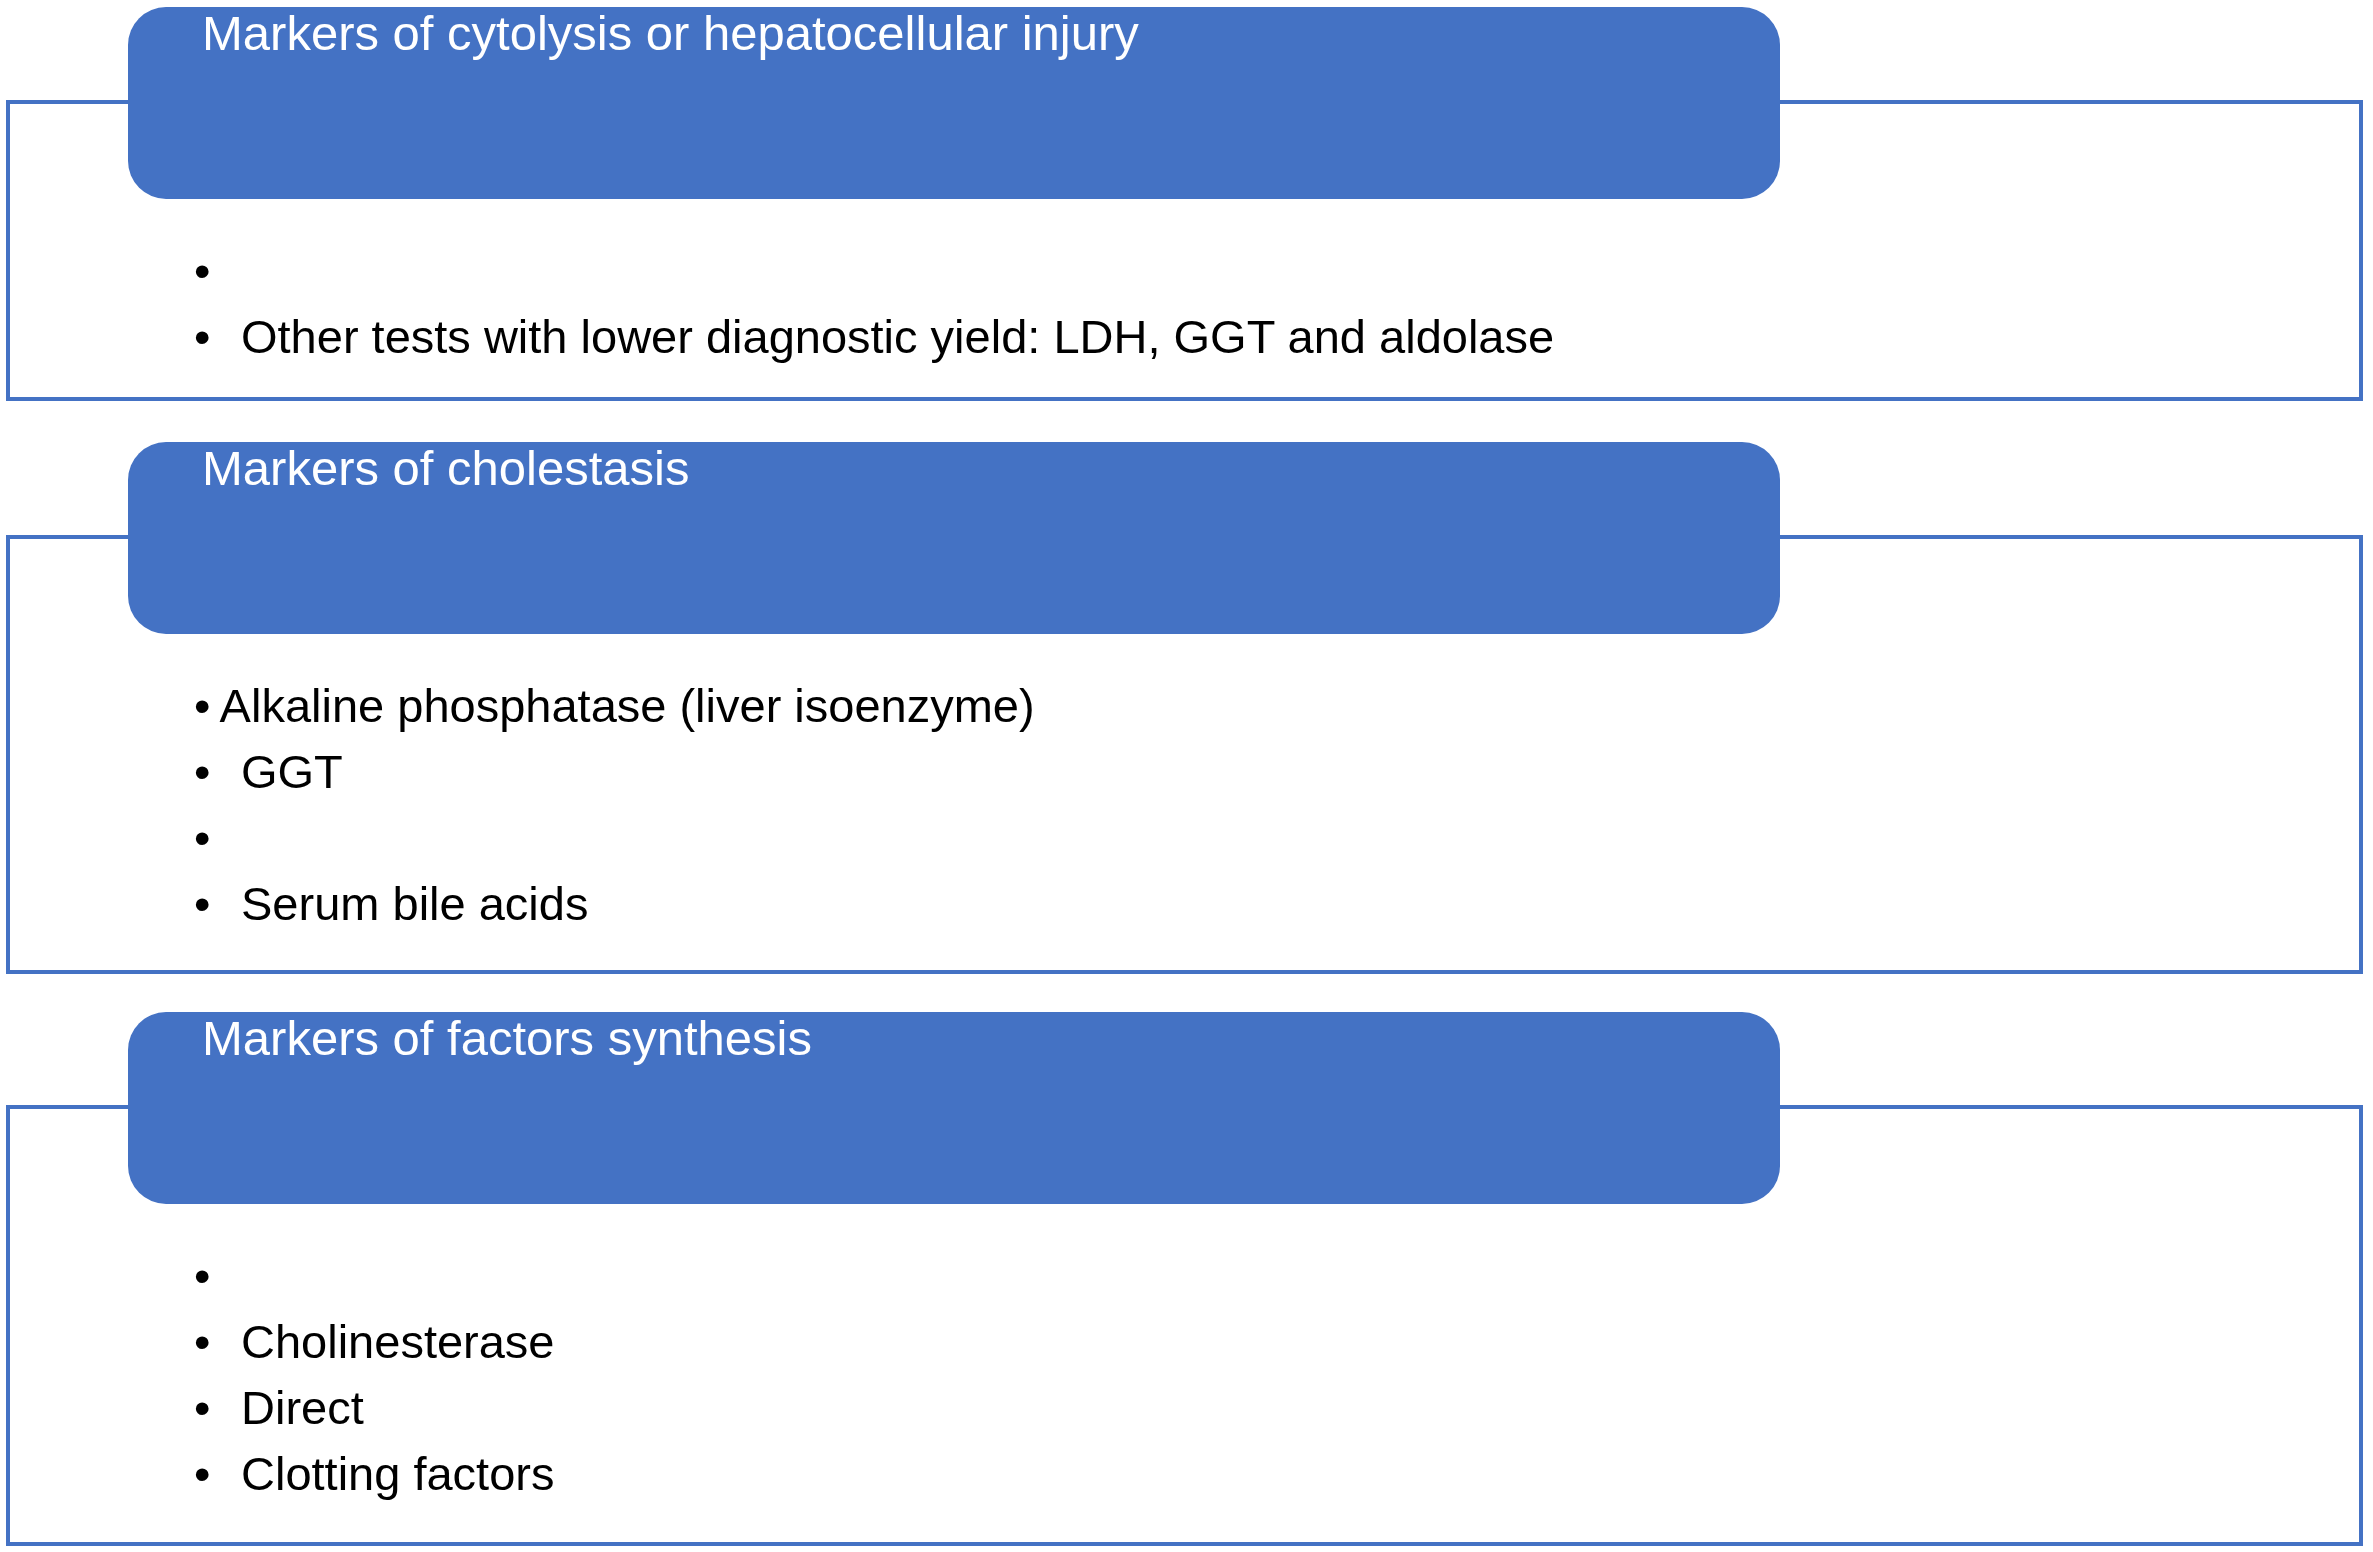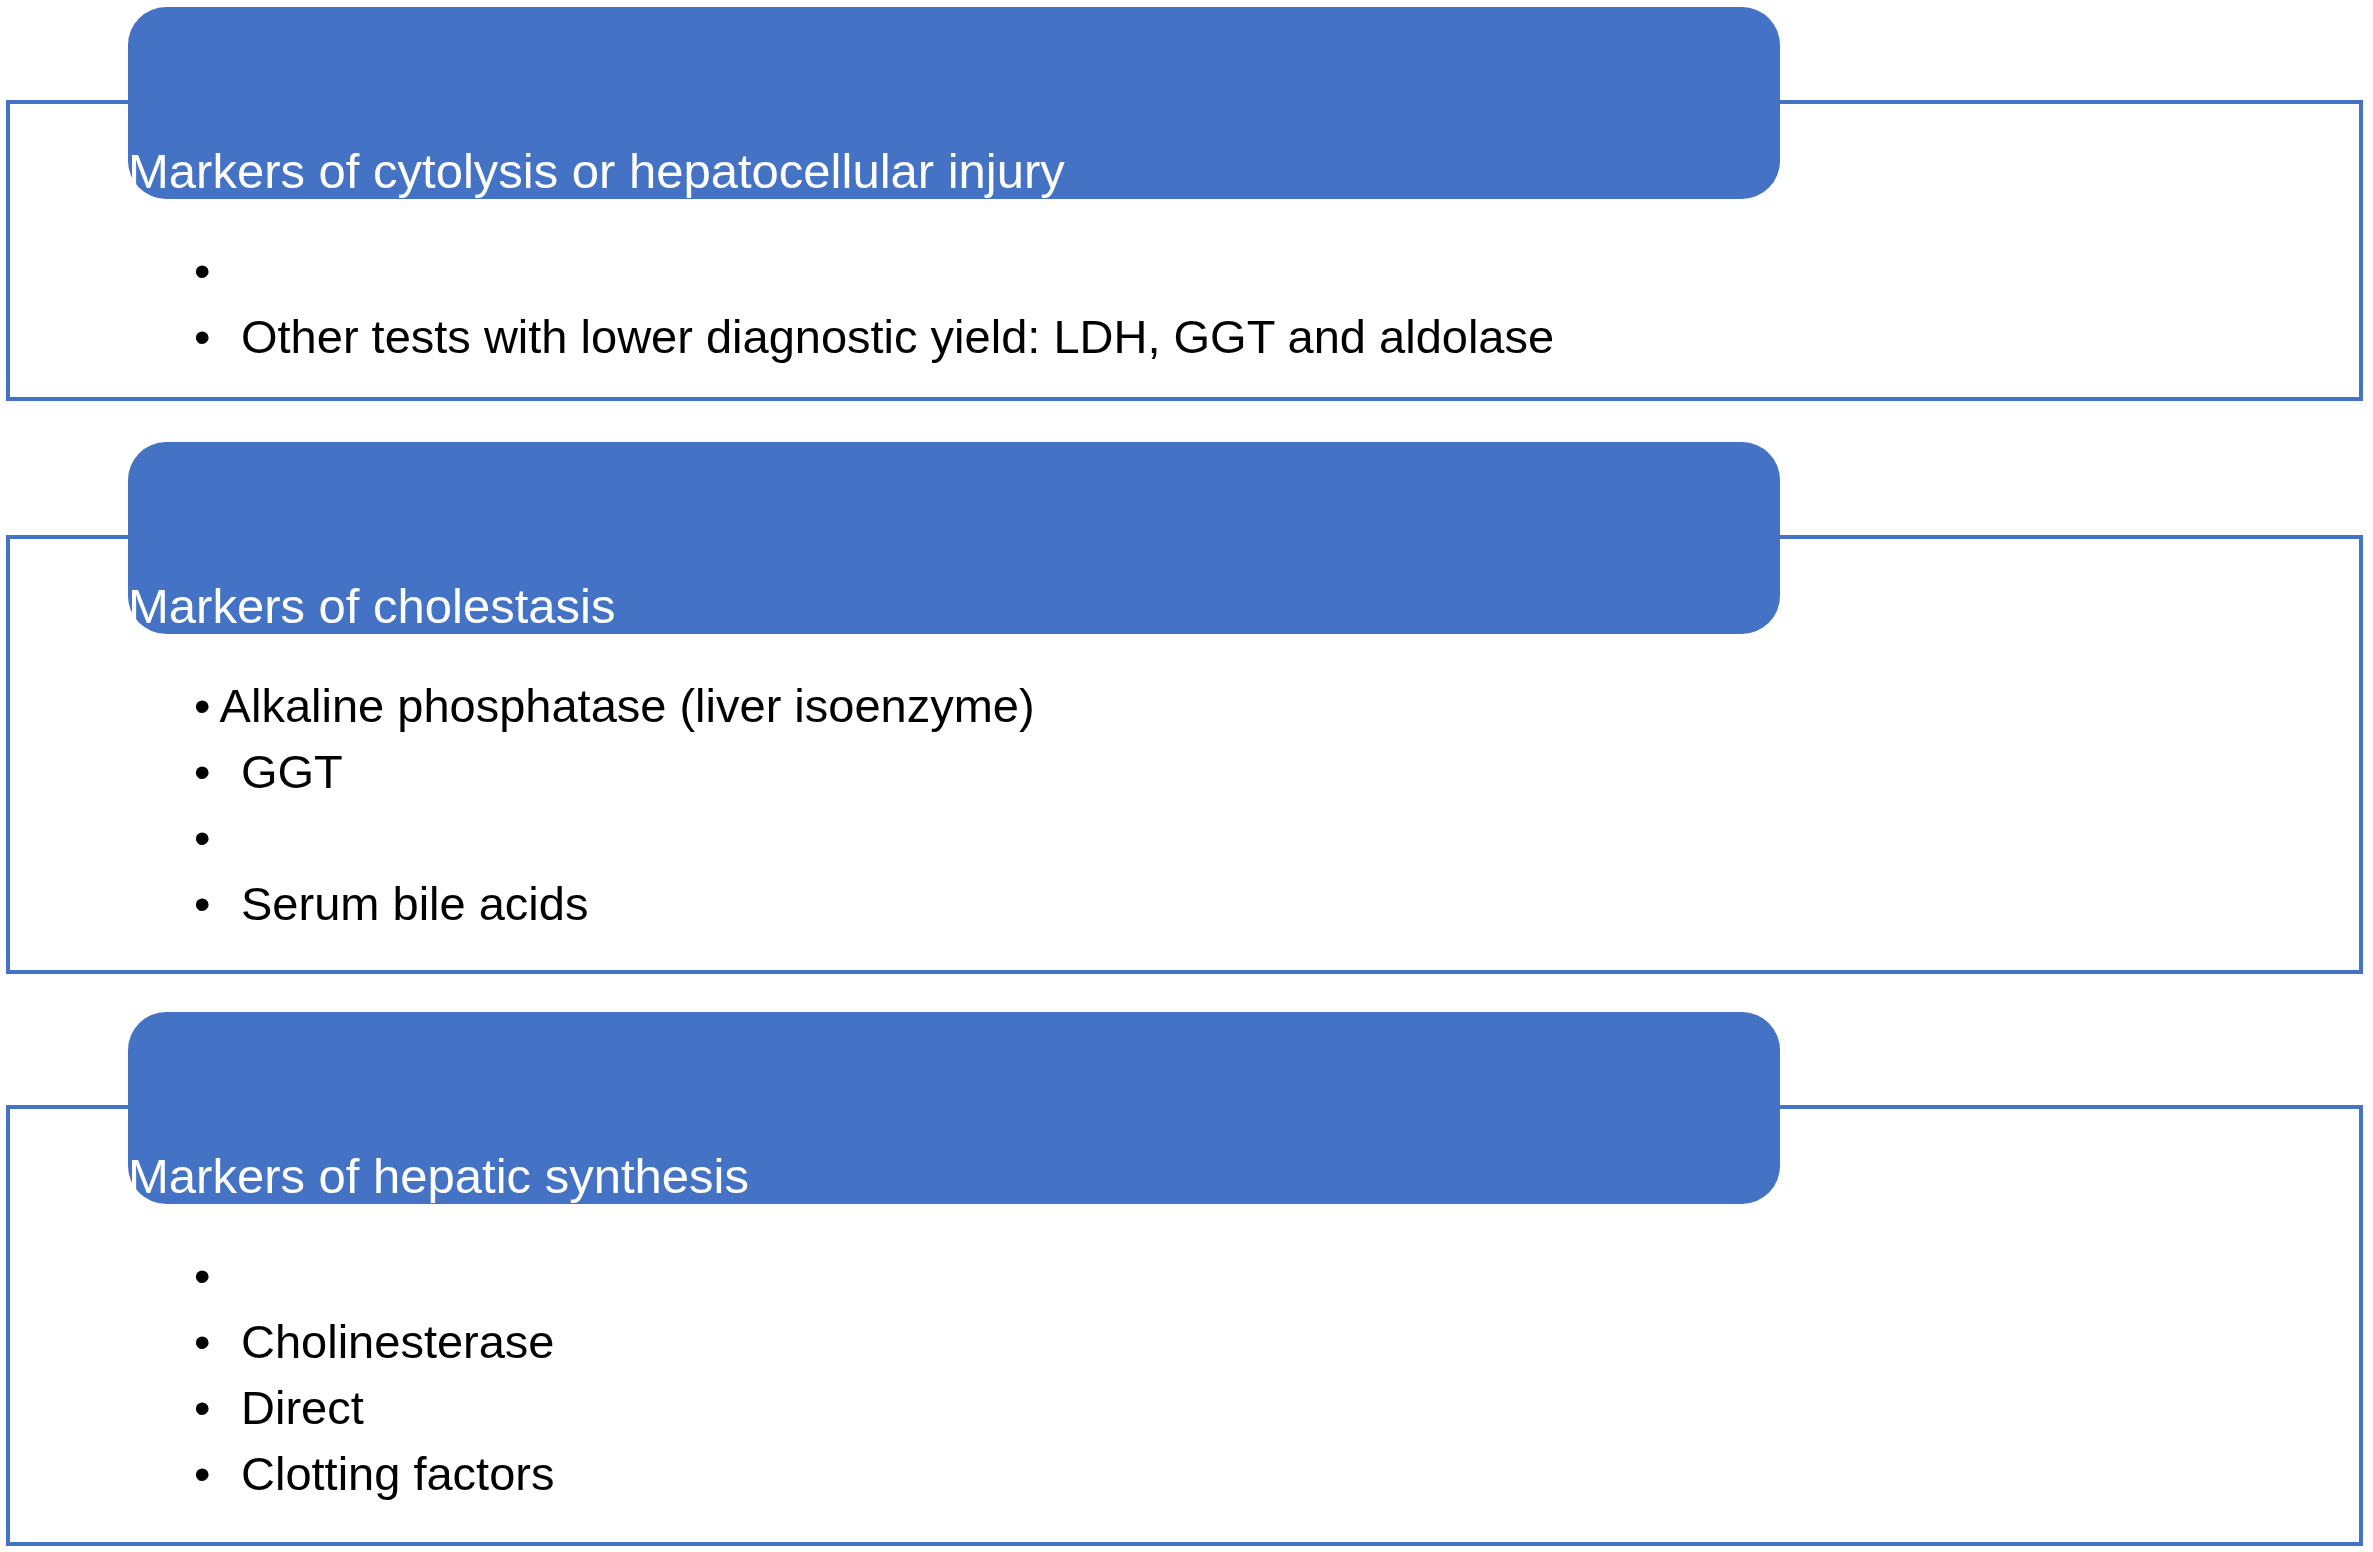--- a/index.html
+++ b/index.html
@@ -46,21 +46,22 @@
   .header {
     position: absolute;
     left: 128px;
     top: 0;
     width: 1652px;
     height: 192px;
     box-sizing: border-box;
     background: var(--accent, #4472C4);
     border-radius: 38px;
     display: flex;
-    align-items: flex-end;
+    align-items: flex-start;
+    padding-left: 74px;
     z-index: 2;
   }
   .header-title {
     color: var(--header-text, #ffffff);
     font-size: 49px;
     line-height: 1.1;
     white-space: nowrap;
   }
 
   
@@ -127,21 +128,21 @@
   </li>
         <li class="bullet-item">
     <span class="dot">•</span>
     <span class="item-text">Serum bile acids</span>
   </li>
       </ul>
   </section>
     <section class="section s3">
     <div class="outer-box"></div>
     <div class="header">
-      <span class="header-title">Markers of hepatic synthesis</span>
+      <span class="header-title">Markers of factors synthesis</span>
     </div>
     <ul class="bullets">
         <li class="bullet-item">
     <span class="dot">•</span>
   </li>
         <li class="bullet-item">
     <span class="dot">•</span>
     <span class="item-text">Cholinesterase</span>
   </li>
         <li class="bullet-item">

